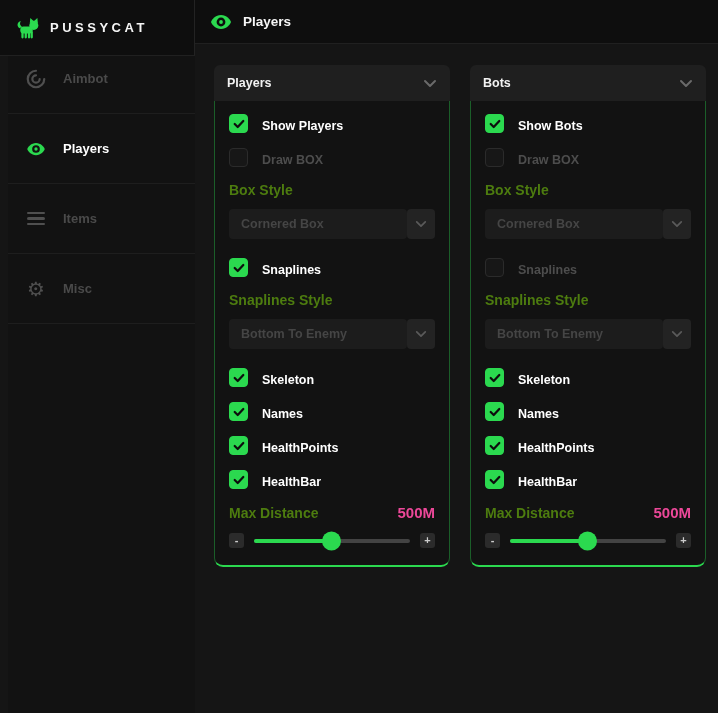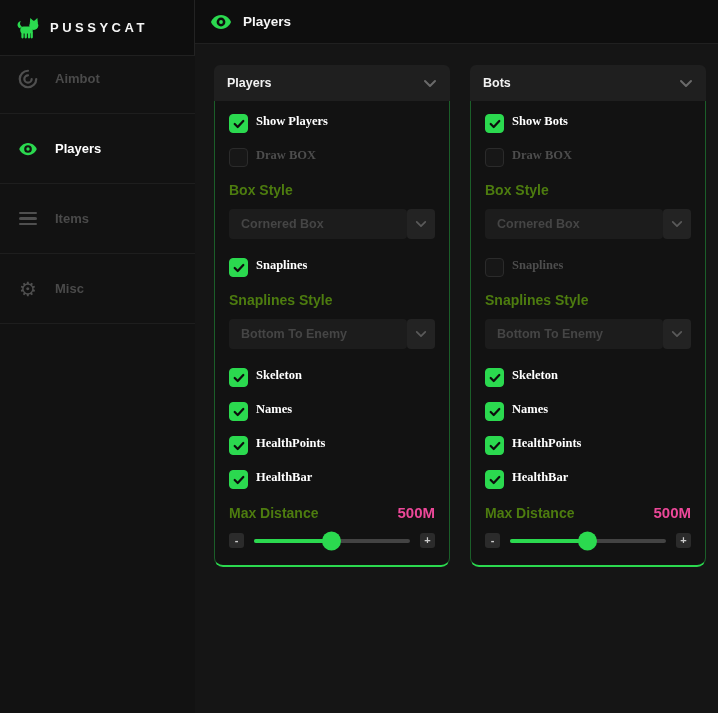--- a/index.html
+++ b/index.html
@@ -9,21 +9,21 @@
   
   .logo-cell { position:absolute; left:0; top:0; width:195px; height:56px;
                background:#0e0e0e; border-bottom:1px solid #202020; border-right:1px solid #232323;
                display:flex; align-items:center; padding-left:14px; gap:10px; z-index:3; }
   .brand { color:#f5f5f5; font-size:13px; font-weight:700; letter-spacing:3.5px; }
   .topbar { position:absolute; left:195px; top:0; right:0; height:44px; background:#0e0e0e;
             border-bottom:1px solid #202020; display:flex; align-items:center; padding-left:15px; gap:11px; }
   .page-title { color:#f5f5f5; font-size:13.5px; font-weight:700; }
 
   
-  .sidebar { position:absolute; left:0; top:44px; bottom:0; width:222px; background:#121212;
+  .sidebar { position:absolute; left:8px; top:44px; bottom:0; width:222px; background:#121212;
              border-right:3px solid #a16207; }
   .nav-item { height:70px; display:flex; align-items:center; gap:14px; padding-left:15px;
               border-bottom:1px solid #1e1e1e; cursor:pointer; }
   .nav-icon { width:26px; display:flex; justify-content:center; align-items:center; }
   .nav-label { font-size:13px; font-weight:700; color:#4a4a4a; }
   .nav-item.active .nav-label { color:#ffffff; }
   .gear-glyph { font-size:20px; color:#4f4f4f; line-height:1; }
   .hamburger { display:flex; flex-direction:column; gap:3px; }
   .hamburger i { display:block; width:18px; height:2.5px; background:#4f4f4f; border-radius:2px; }
 
@@ -35,21 +35,21 @@
   .panel { width:236px; }
   .panel-header { height:36px; background:#1f1f1f; border-radius:6px 6px 0 0;
                   display:flex; align-items:center; justify-content:space-between;
                   padding:0 13px; cursor:pointer; }
   .panel-title { color:#f2f2f2; font-size:12.5px; font-weight:700; }
   .panel-body { background:#121212; padding:13px 14px 17px 14px;
                 border:1px solid rgba(43,217,79,.38); border-top:none;
                 border-bottom:2px solid #2bd94f; border-radius:0 0 9px 9px; }
 
   
-  .crow { display:flex; align-items:flex-start; gap:8px; height:19px; margin-bottom:15px; cursor:pointer;font-family:Liberation Serif, serif; }
+  .crow { display:flex; align-items:flex-end; gap:14px; height:19px; margin-bottom:15px; cursor:pointer; }
   .cbox { width:19px; height:19px; border-radius:4px; background:#171717; border:1px solid #2b2b2b;
           display:flex; align-items:center; justify-content:center; flex:0 0 auto; }
   .cbox svg { visibility:hidden; }
   .crow.checked .cbox { background:#2bd94f; border-color:#2bd94f; }
   .crow.checked .cbox svg { visibility:visible; }
   .clabel { font-size:12.5px; font-weight:700; color:#4d4d4d; }
   .crow.checked .clabel { color:#ffffff; }
 
   
   .field-label { font-size:14px; font-weight:700; color:#4d7c0f; margin:14px 0 11px 0; }

